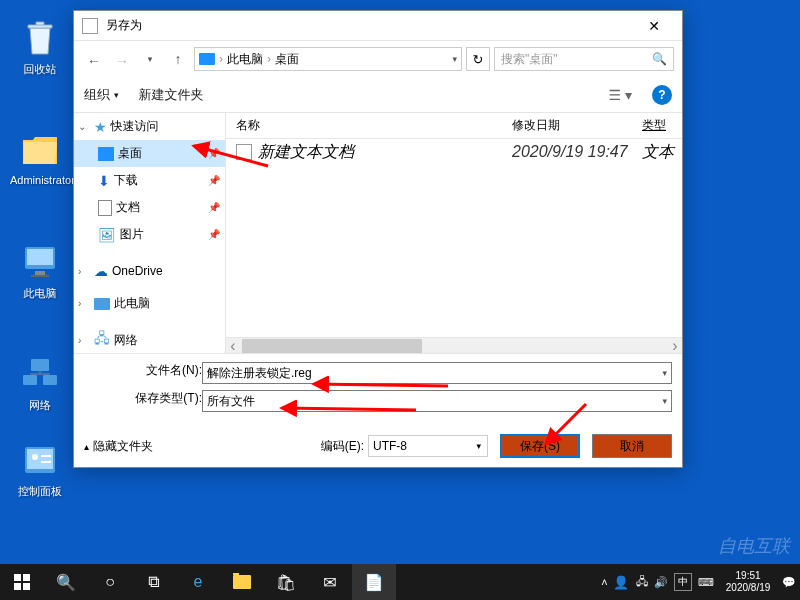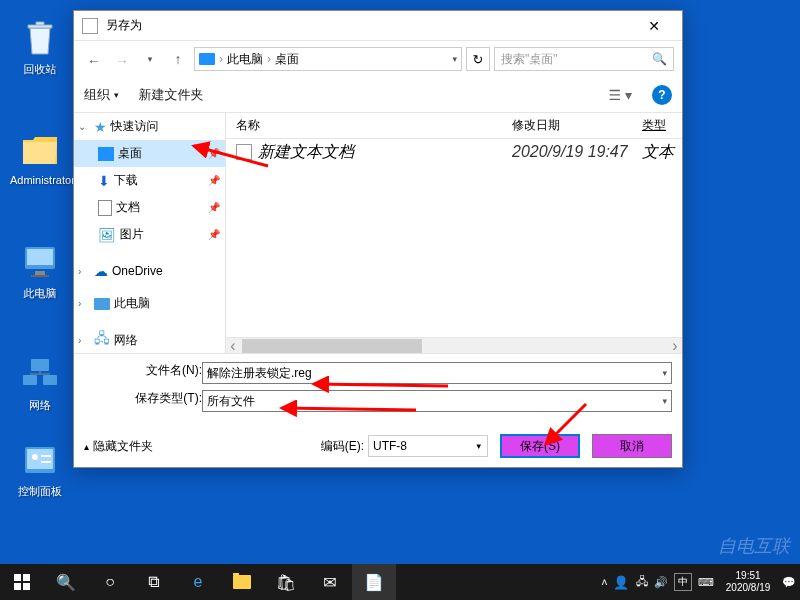--- a/index.html
+++ b/index.html
@@ -61,21 +61,21 @@
 .field-label { width: 118px; text-align: right; font-size: 12px; }
 .field-input { flex: 1; height: 22px; border: 1px solid #7a7a7a; padding: 0 4px; font-size: 12px; display: flex; align-items: center; }
 .field-input .dropdown-arrow { margin-left: auto; font-size: 9px; color: #555; }
 
 .action-row { display: flex; align-items: center; padding: 8px 10px; gap: 12px; }
 .hide-folders { display: flex; align-items: center; gap: 4px; font-size: 12px; }
 .action-spacer { flex: 1; }
 .encoding { display: flex; align-items: center; gap: 4px; font-size: 12px; }
 .encoding select, .enc-select { height: 22px; border: 1px solid #ccc; padding: 0 24px 0 4px; font-size: 12px; display: flex; align-items: center; position: relative; width: 120px; }
 .enc-select .dropdown-arrow { position: absolute; right: 6px; font-size: 9px; }
-.btn { width: 80px; height: 24px; border: 1px solid #7a7a7a; background: #d946ef; font-size: 12px; display: flex; align-items: center; justify-content: center; cursor: pointer; }
+.btn { width: 80px; height: 24px; border: 1px solid #7a7a7a; background: #c2410c; font-size: 12px; display: flex; align-items: center; justify-content: center; cursor: pointer; }
 .btn.primary { border: 2px solid #0078d4; }
 
 
 .taskbar { position: absolute; bottom: 0; left: 0; right: 0; height: 36px; background: #1a1a1a; display: flex; align-items: center; color: #fff; }
 .task-btn { width: 44px; height: 36px; display: flex; align-items: center; justify-content: center; font-size: 16px; }
 .tray { margin-left: auto; display: flex; align-items: center; font-size: 11px; padding-right: 4px; gap: 6px; }
 .tray .time-block { text-align: center; font-size: 10px; line-height: 12px; padding: 0 6px; }
 
 
 .arrow { position: absolute; pointer-events: none; }

